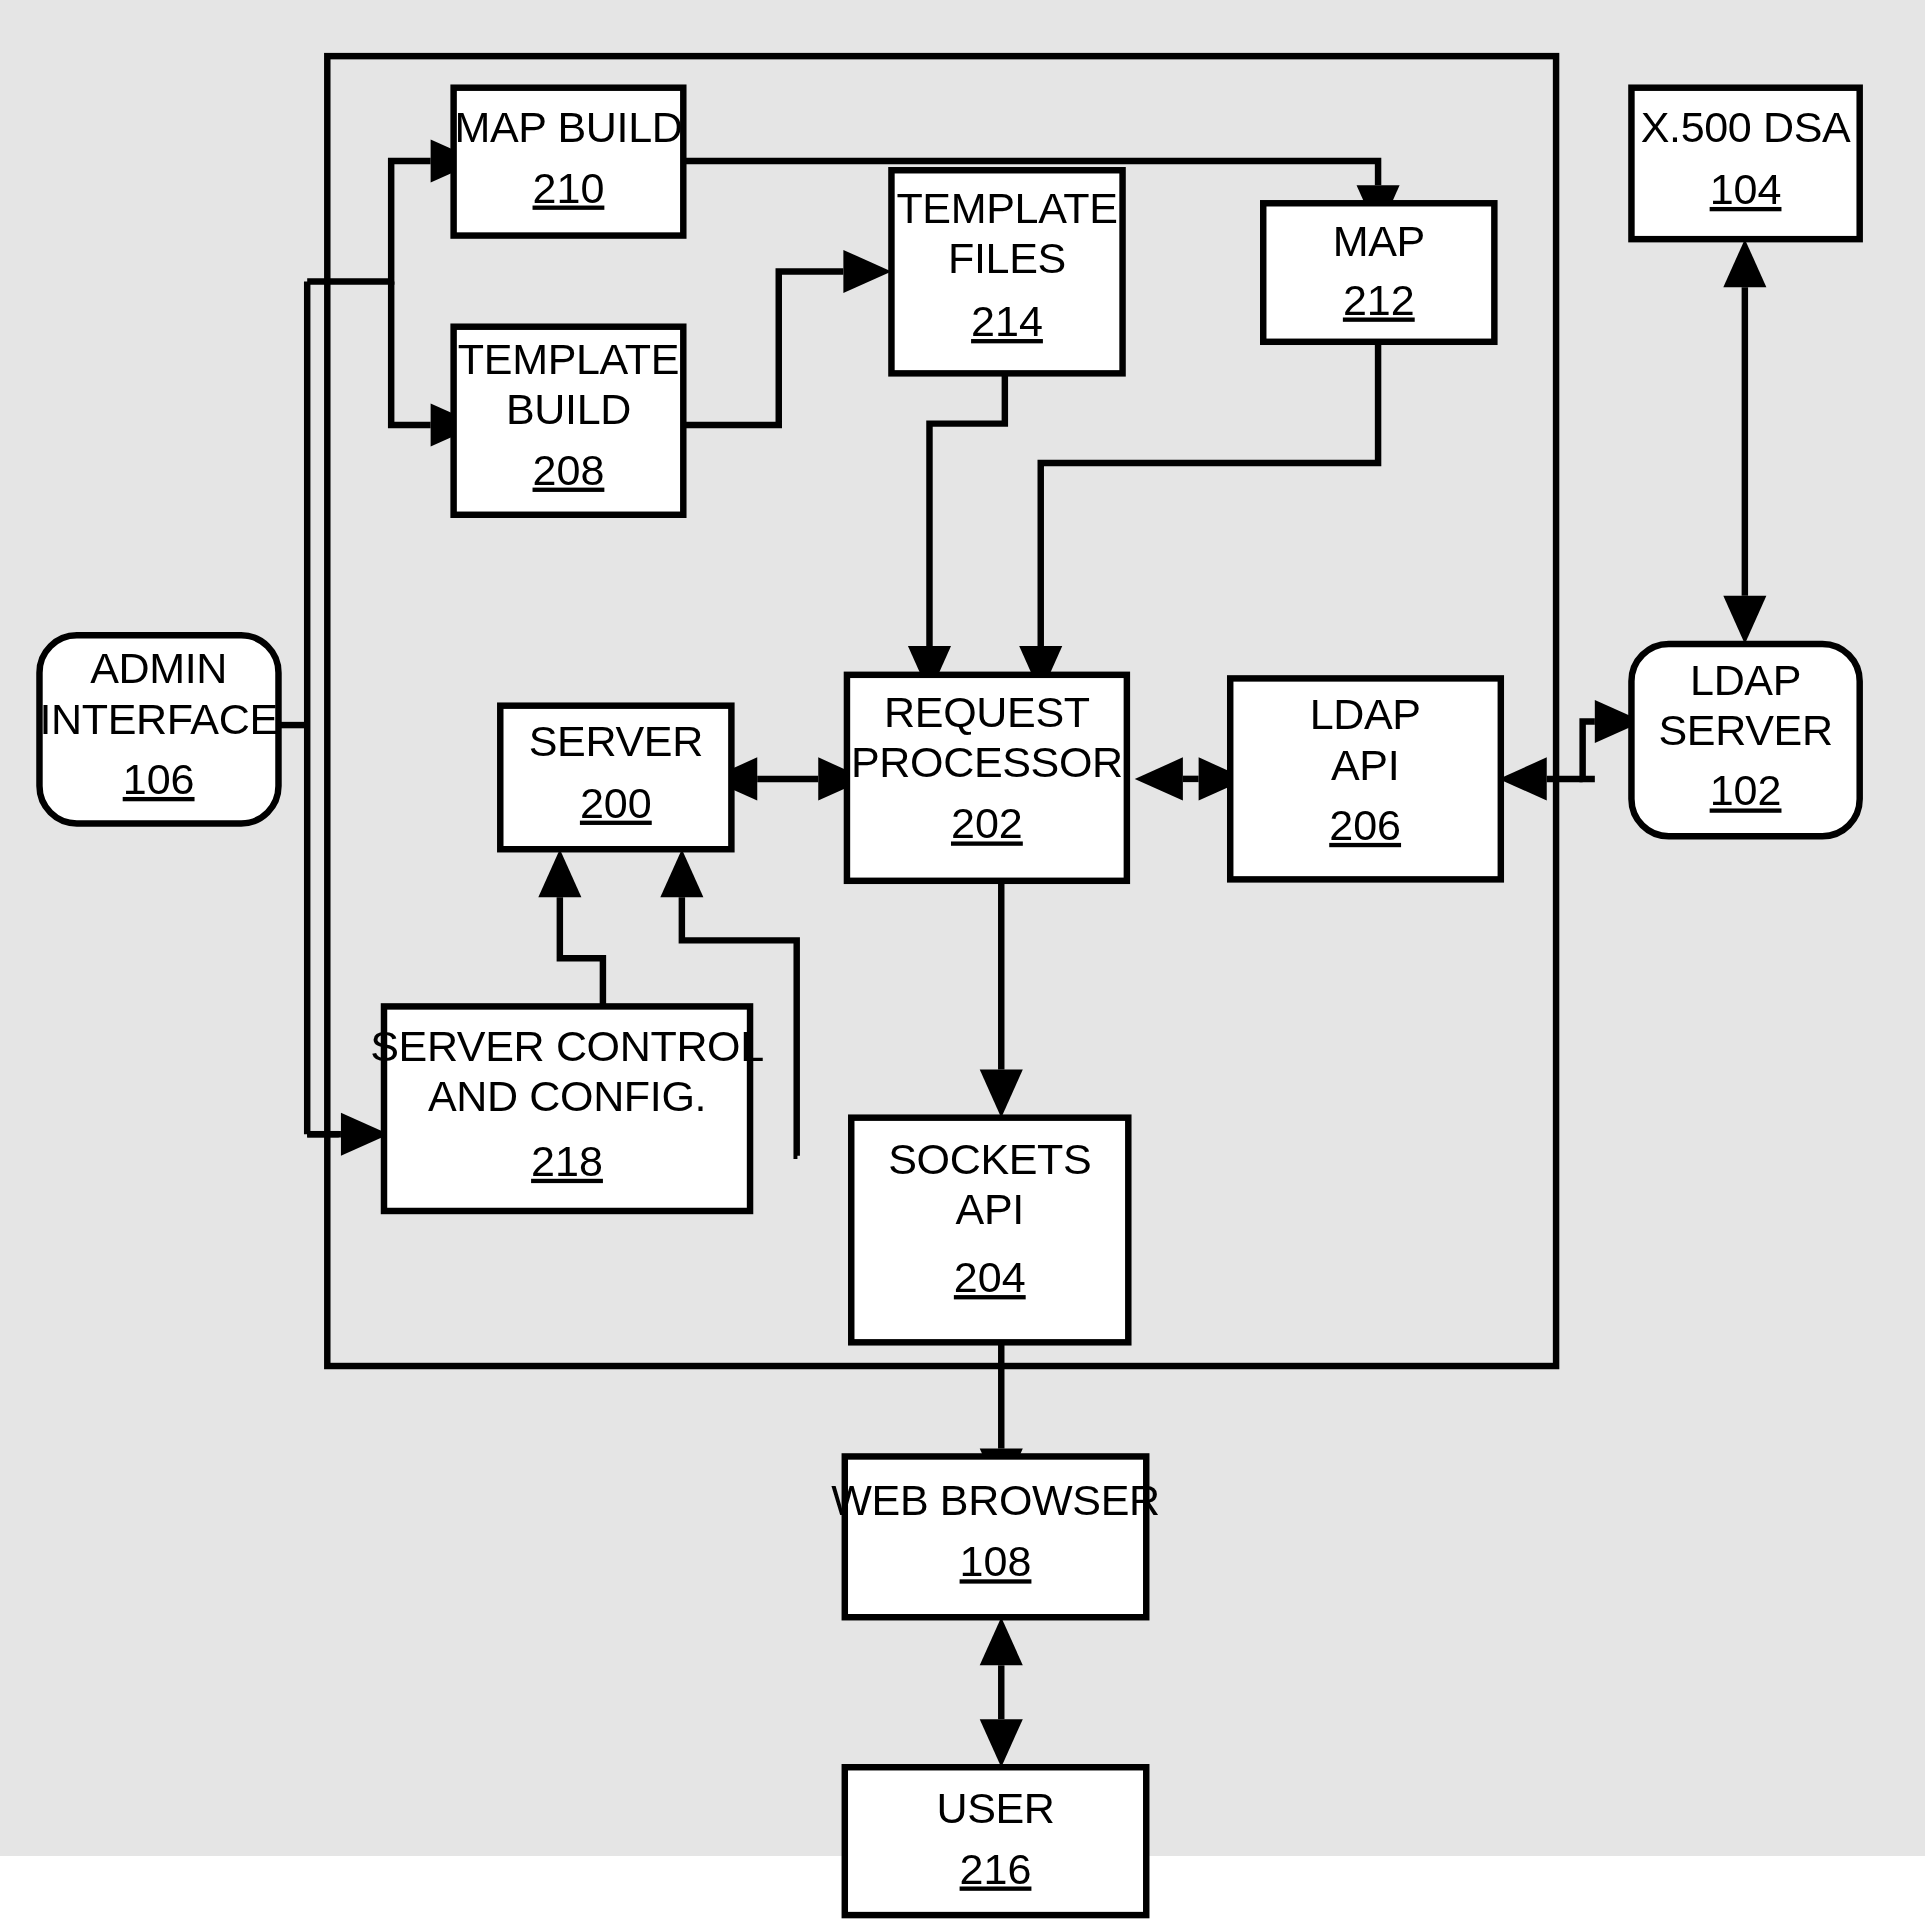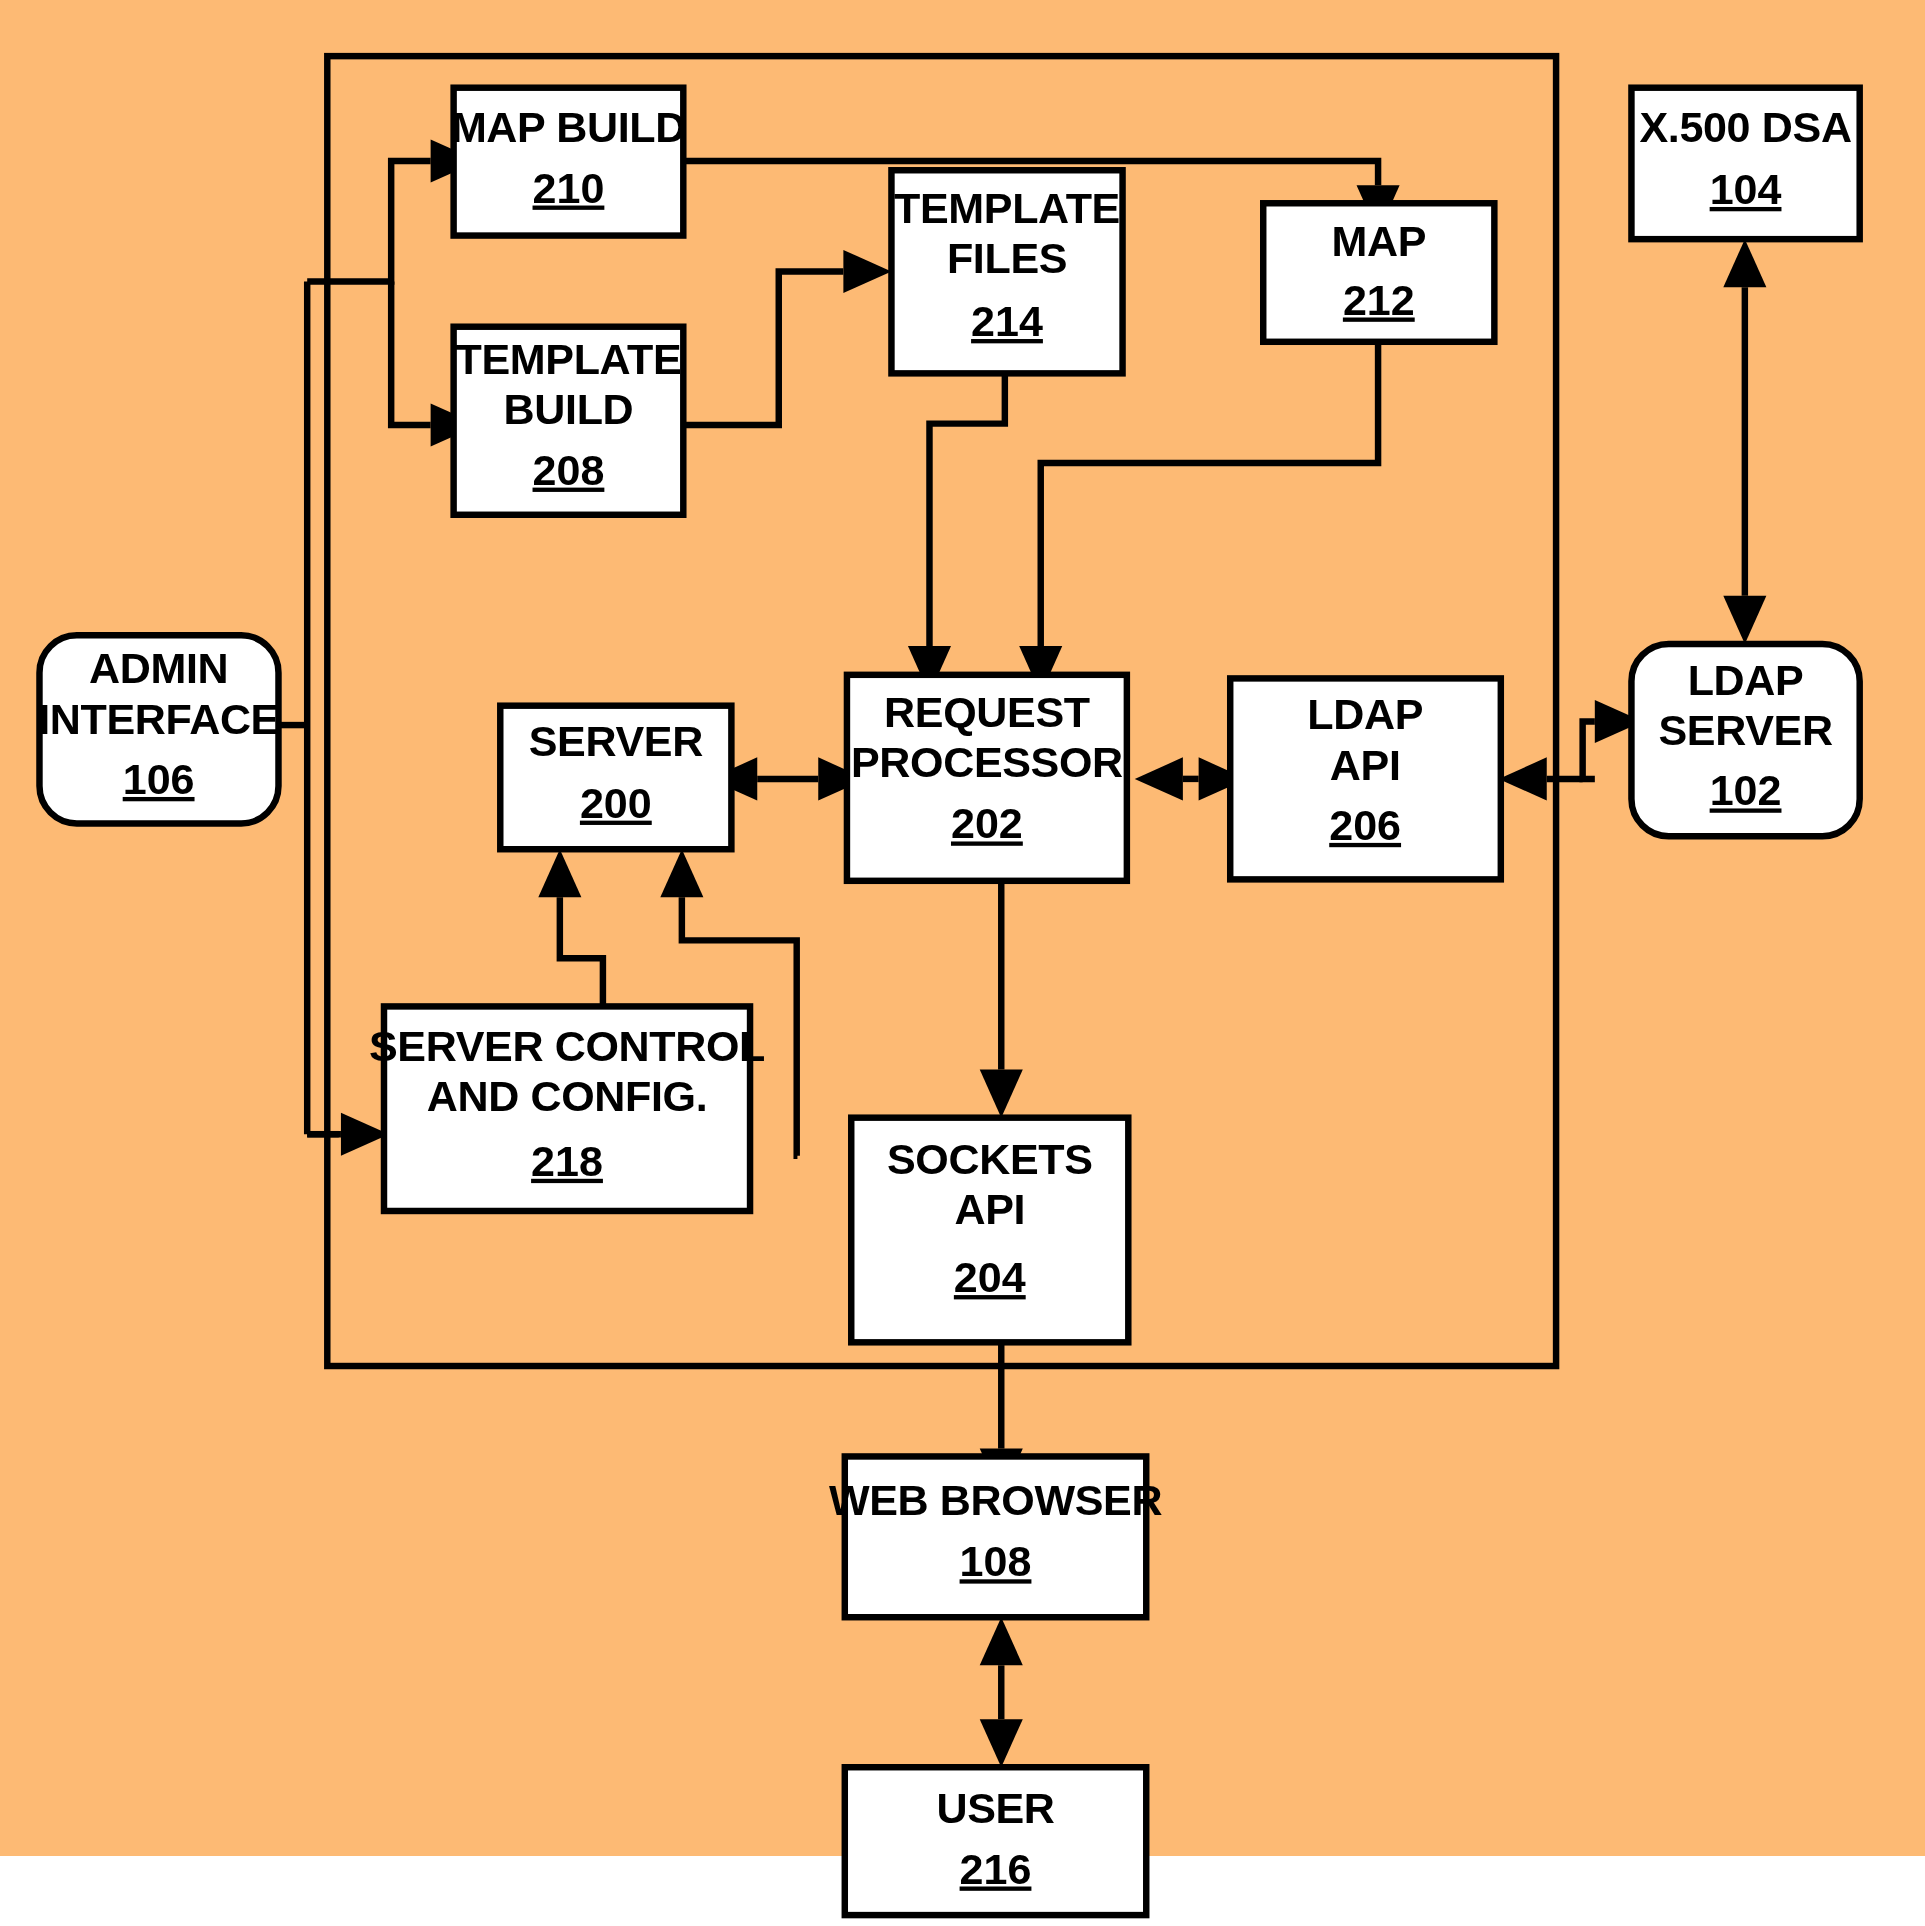--- a/index.html
+++ b/index.html
@@ -10,22 +10,21 @@
   body {
     width: 1925px;
     height: 1926px;
     font-family: "Liberation Sans", sans-serif;
     overflow: hidden;
   }
   #diagram-root {
     position: relative;
     width: 1925px;
     height: 1856px;
-    background: #fdba74;
-    font-weight: bold;
+    background: #e5e5e5;
   }
   svg#figure {
     display: block;
     width: 1925px;
     height: 1926px;
   }
   .node-rect {
     fill: #ffffff;
     stroke: #000000;
     stroke-width: 9;

